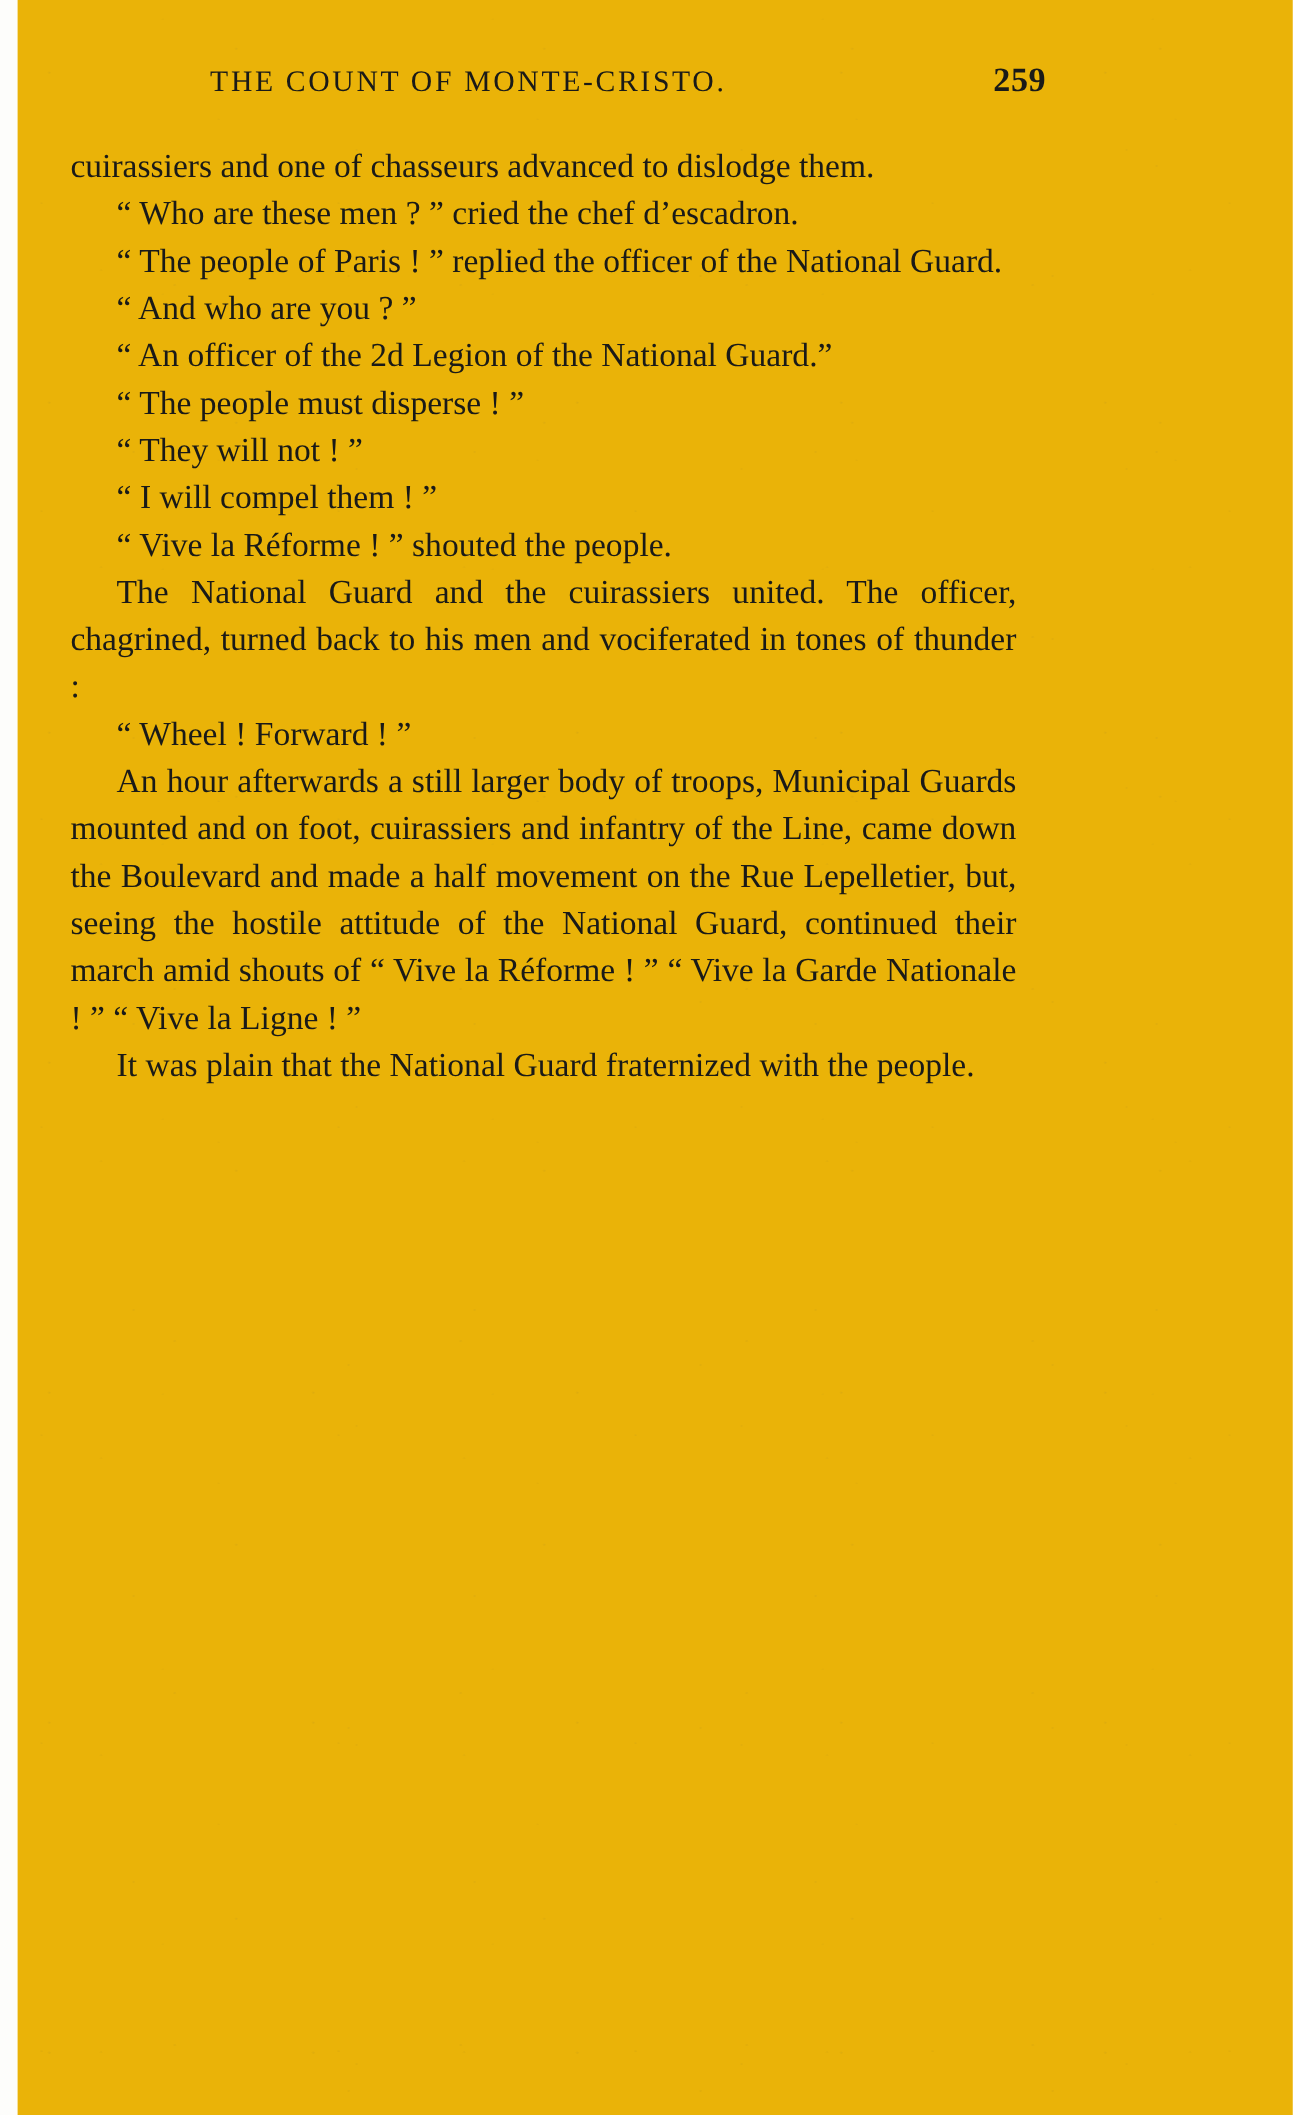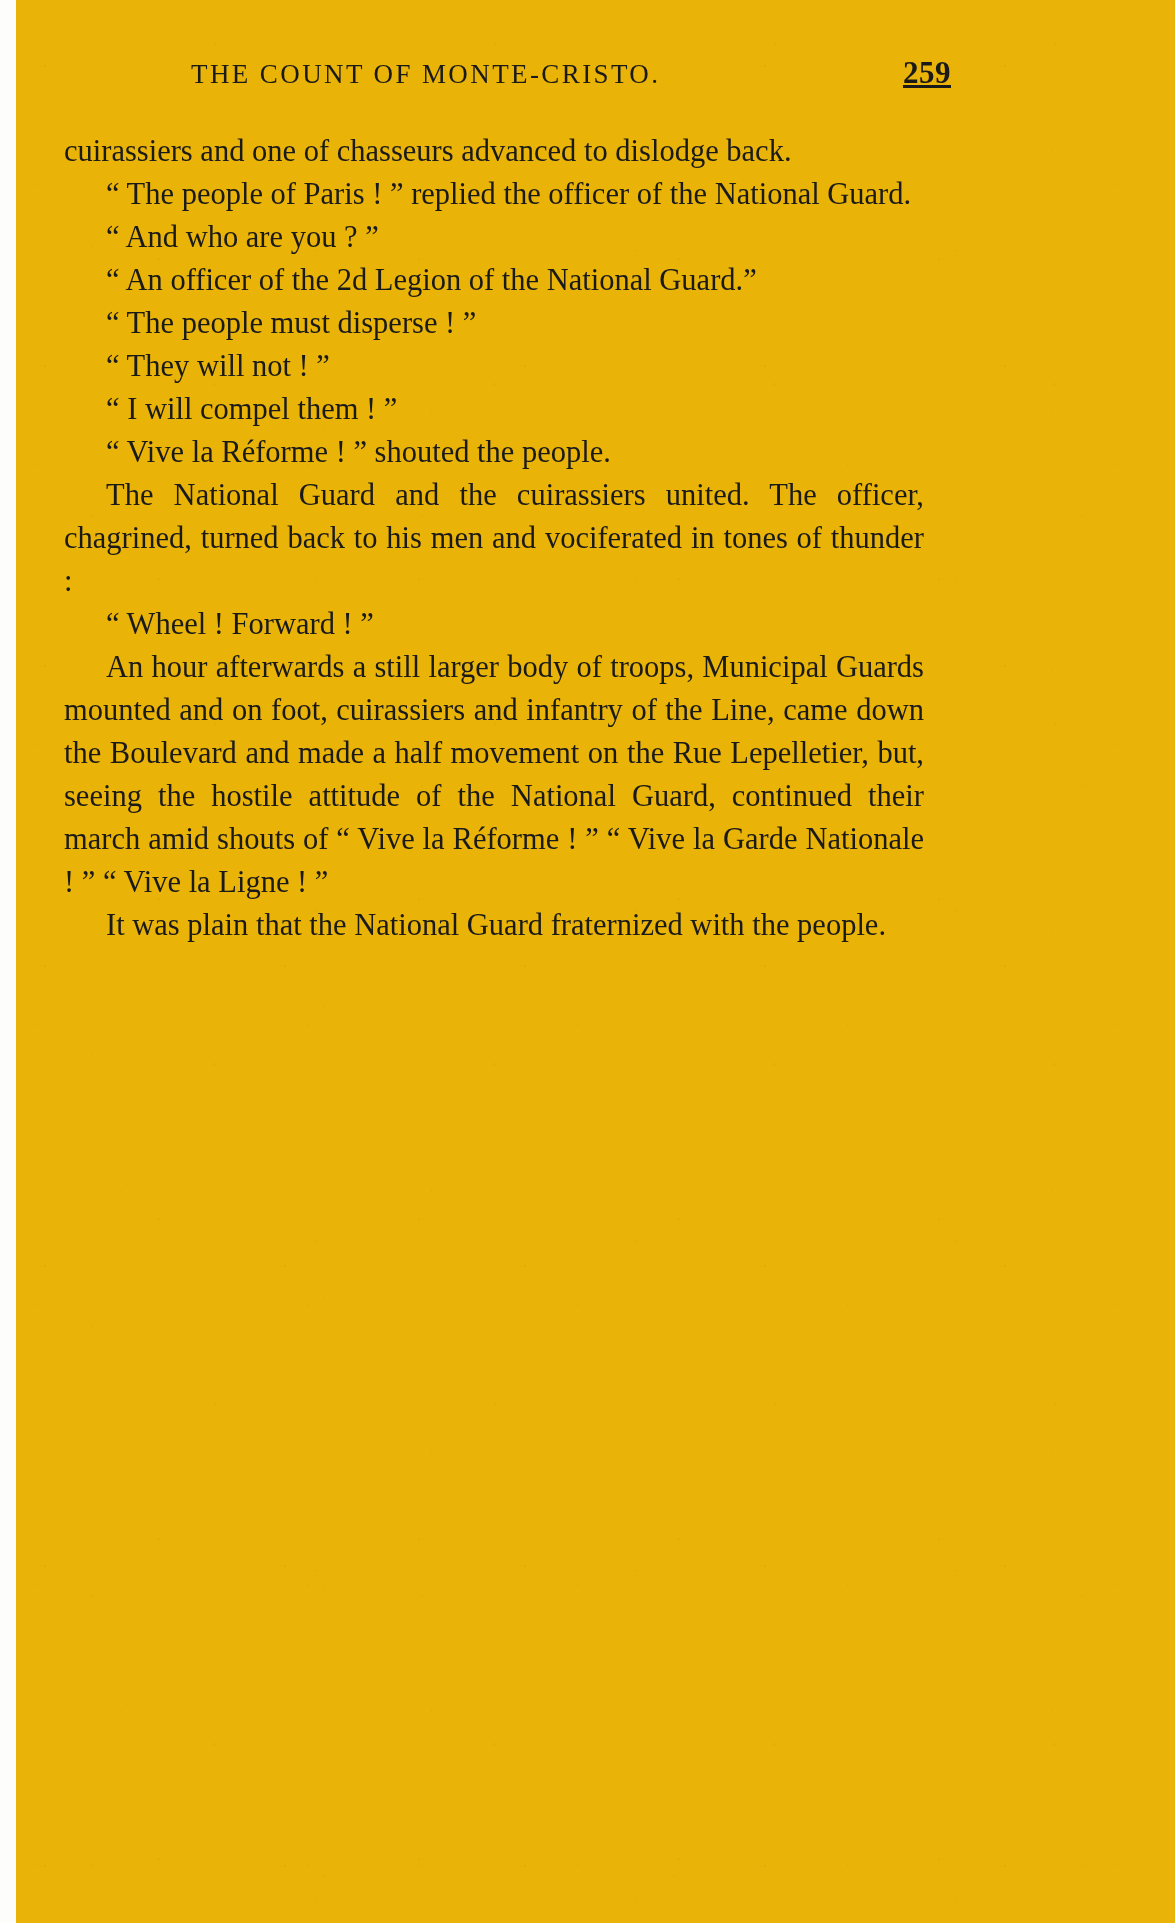--- a/index.html
+++ b/index.html
@@ -57,21 +57,20 @@
     font-size: 27px;
     letter-spacing: 2.4px;
     font-variant: small-caps;
     text-transform: uppercase;
     white-space: nowrap;
   }
   .folio {
     font-size: 31px;
     font-weight: bold;
     letter-spacing: 0.5px;
-    text-decoration: underline;
   }
 
   .textblock {
     position: absolute;
     top: 130px;
     left: 48px;
     width: 860px;
     font-size: 30.5px;
     line-height: 43px;
     text-align: justify;
@@ -97,21 +96,22 @@
 <div class="page">
 
   <div class="speckle"></div>
 
   <div class="header">
     <div class="running-title">The Count of Monte-Cristo.</div>
     <div class="folio">259</div>
   </div>
 
   <div class="textblock">
-      <p class="noindent">cuirassiers and one of chasseurs advanced to dislodge back.</p>
+      <p class="noindent">cuirassiers and one of chasseurs advanced to dislodge them.</p>
+      <p class="indent">“ Who are these men ? ” cried the chef d’escadron.</p>
       <p class="indent">“ The people of Paris ! ” replied the officer of the National Guard.</p>
       <p class="indent">“ And who are you ? ”</p>
       <p class="indent">“ An officer of the 2d Legion of the National Guard.”</p>
       <p class="indent">“ The people must disperse ! ”</p>
       <p class="indent">“ They will not ! ”</p>
       <p class="indent">“ I will compel them ! ”</p>
       <p class="indent">“ Vive la Réforme ! ” shouted the people.</p>
       <p class="indent">The National Guard and the cuirassiers united. The officer, chagrined, turned back to his men and vociferated in tones of thunder :</p>
       <p class="indent">“ Wheel ! Forward ! ”</p>
       <p class="indent">An hour afterwards a still larger body of troops, Municipal Guards mounted and on foot, cuirassiers and infantry of the Line, came down the Boulevard and made a half movement on the Rue Lepelletier, but, seeing the hostile attitude of the National Guard, continued their march amid shouts of “ Vive la Réforme ! ”  “ Vive la Garde Nationale ! ”  “ Vive la Ligne ! ”</p>

